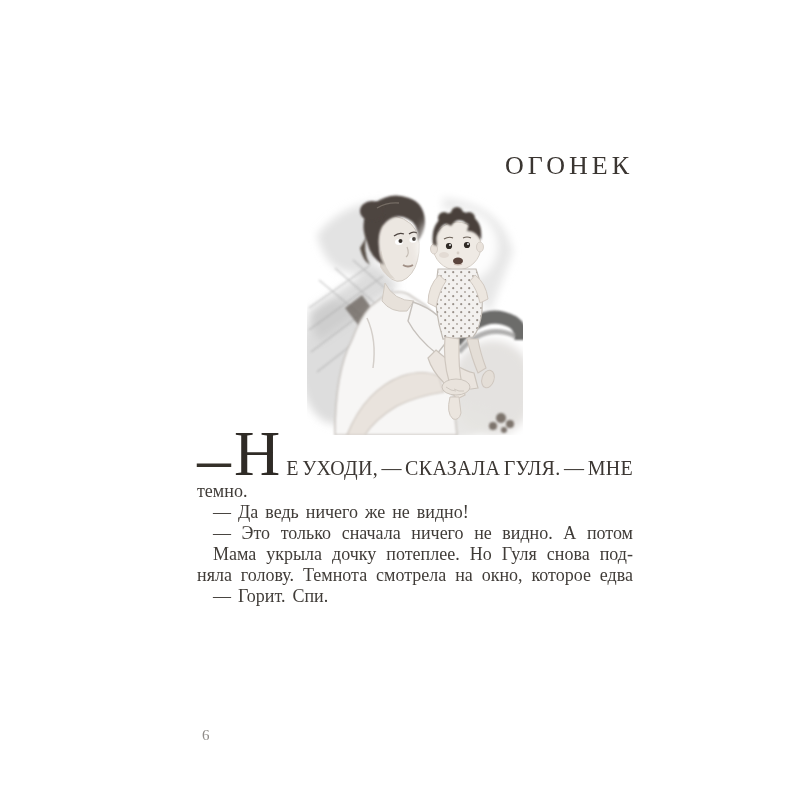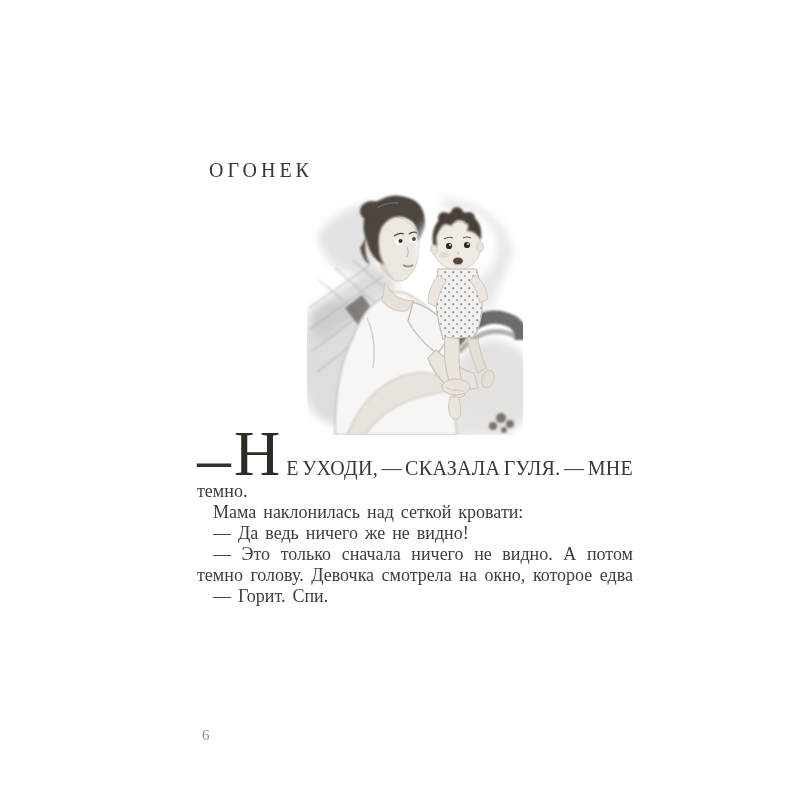--- a/index.html
+++ b/index.html
@@ -6,22 +6,22 @@
   body {
     width: 800px; height: 800px; overflow: hidden;
     background: #ffffff;
     font-family: "Liberation Serif", serif;
     color: #403c38;
   }
   .page { position: relative; width: 800px; height: 800px; background: #ffffff; }
 
   .chapter-title {
     position: absolute; top: 151px; left: 197px; width: 436px;
-    margin: 8px; text-align: left;
-    font-size: 20px; font-weight: 400; letter-spacing: 4px;
+    margin: 0; text-align: right;
+    font-size: 26px; font-weight: 400; letter-spacing: 4px;
     padding-left: 4px; box-sizing: border-box;
     color: #3a3531;
   }
 
   .illo {
     position: absolute; left: 307px; top: 190px; width: 216px; height: 245px;
     margin: 0;
   }
   .illo svg { display: block; width: 216px; height: 245px; }
 
@@ -186,30 +186,28 @@
           <span>—</span>
           <span>СКАЗАЛА</span>
           <span>ГУЛЯ.</span>
           <span>—</span>
           <span>МНЕ</span>
         </span>
     </div>
     <div class="line">темно.</div>
     <div id="paragraphs">
         <div>
-          <div class="line indent">Мама наклонилась над сеткой кровати:</div>
-        </div>
-        <div>
           <div class="line indent">— Да ведь ничего же не видно!</div>
         </div>
         <div>
           <div class="line justify indent">— Это только сначала ничего не видно. А потом</div>
         </div>
         <div>
-          <div class="line justify">темно голову. Девочка смотрела на окно, которое едва</div>
+          <div class="line justify indent">Мама укрыла дочку потеплее. Но Гуля снова под-</div>
+          <div class="line justify">няла голову. Темнота смотрела на окно, которое едва</div>
         </div>
         <div>
           <div class="line indent">— Горит. Спи.</div>
         </div>
       </div>
   </div>
 
   <div class="page-number">6</div>
 
 </div>

